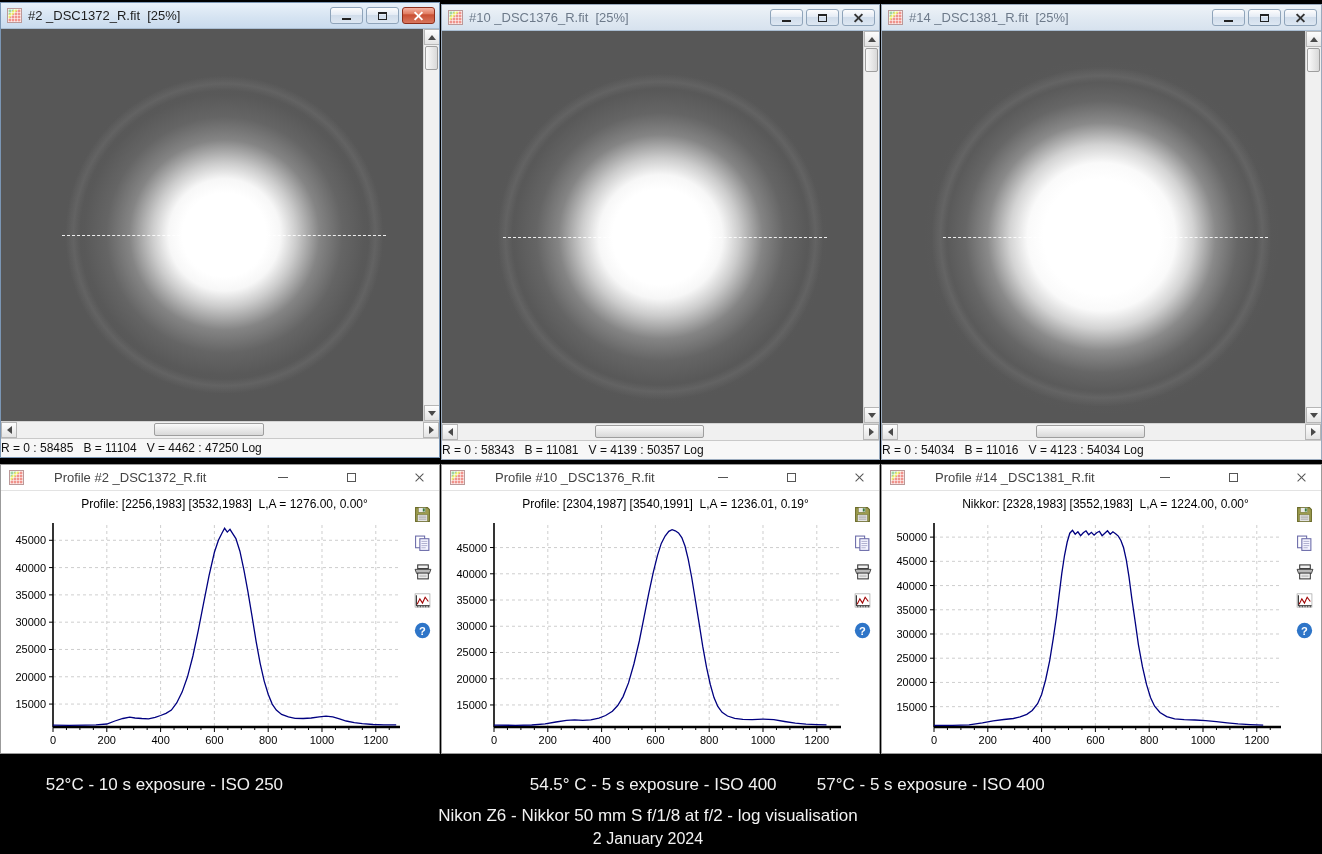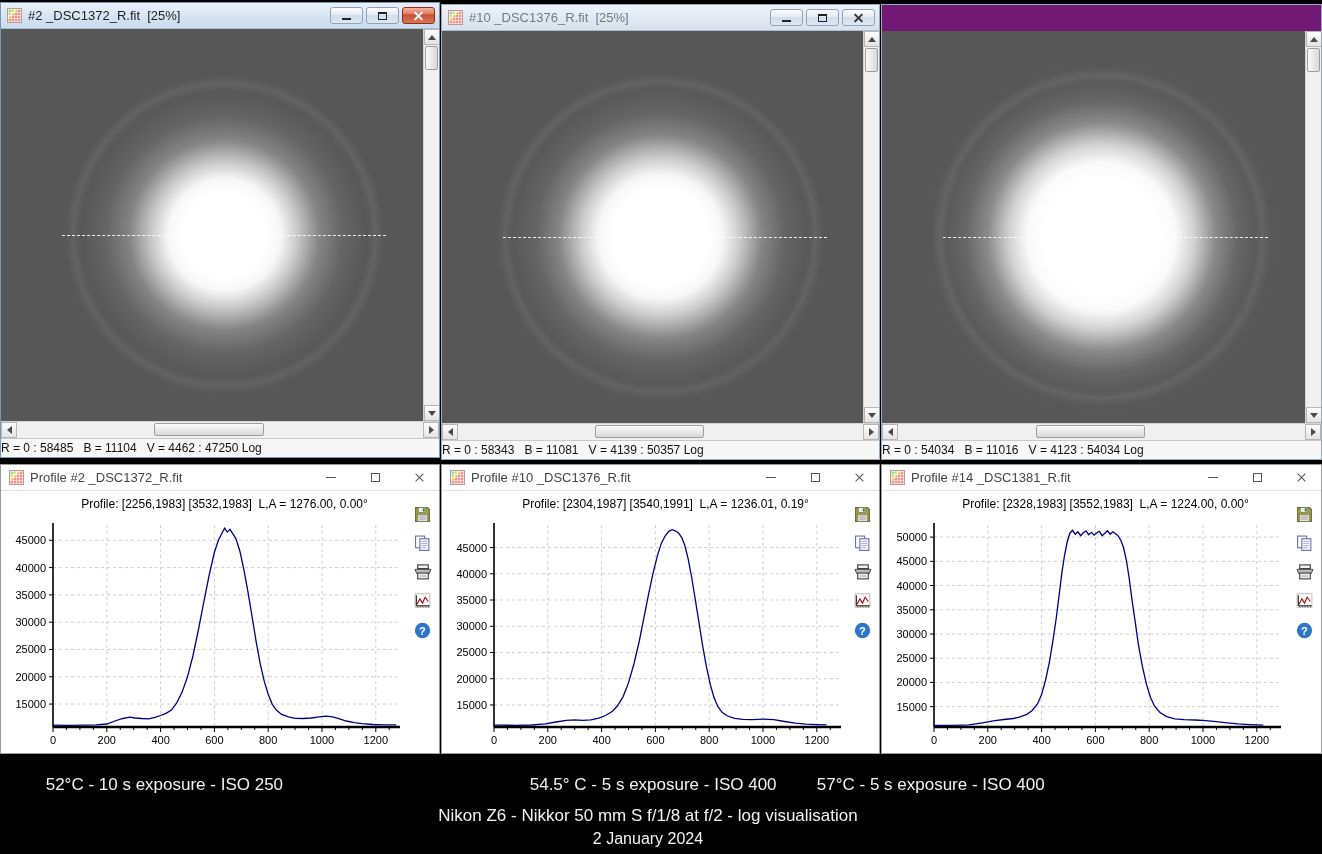--- a/index.html
+++ b/index.html
@@ -84,21 +84,21 @@
             background:linear-gradient(#fafafa,#d9d9d9); border:1px solid #9e9e9e; border-radius:2px; }
 
   .statusbar { position:absolute; left:0; right:0; bottom:0; height:19px; background:#f7f7f7;
                border-top:1px solid #c9c9c9; font-size:12px; color:#111;
                display:flex; align-items:center; }
 
   
   .profile-window { position:absolute; top:464px; left:0; right:0; height:290px;
                     background:#fff; border:1px solid #9b9b9b; }
   .ptitlebar { height:26px; background:#fff; border-bottom:1px solid #e3e3e3;
-               display:flex; align-items:center; padding:0 12px 0 8px; }
+               display:flex; align-items:center; padding:0 12px 0 8px;gap:24px; }
   .ptitle { font-size:13px; color:#444; flex:1; }
   .pbtn { width:16px; height:16px; margin-left:28px; display:flex; align-items:center; justify-content:center; }
   .pg-min { width:10px; height:1px; background:#555; }
   .pg-max { width:9px; height:9px; border:1px solid #555; }
   .pg-x { position:relative; width:11px; height:11px; }
   .pg-x::before, .pg-x::after { content:""; position:absolute; left:0; top:5px; width:11px; height:1px; background:#555; }
   .pg-x::before { transform:rotate(45deg); } .pg-x::after { transform:rotate(-45deg); }
 
   .pcontent { position:absolute; top:26px; left:0; right:0; bottom:0; background:#fff; }
   .chart-header { font-size:12px; color:#000; text-align:center; padding:6px 0 0 40px; width:407px; }
@@ -452,20 +452,35 @@
               <text x="8" y="11.8" font-size="10.5" font-weight="bold" fill="#fff" text-anchor="middle">?</text>
             </svg>
           </span>
       </div>
     </div>
   </div>
 </div>
 
 <div class="col c3">
   <div class="img-window inactive">
+    <div class="titlebar">
+      <span class="app-icon"></span>
+      <span class="wtitle pre">#14 _DSC1381_R.fit  [25%]</span>
+      <span class="winbtns">
+        <span class="wbtn">
+            <span class="glyph-min"></span>
+          </span>
+        <span class="wbtn">
+            <span class="glyph-max"></span>
+          </span>
+        <span class="wbtn">
+            <span class="glyph-x"></span>
+          </span>
+      </span>
+    </div>
     <div class="img-area">
       <div class="blob-bg"></div>
       <div class="dash-line"></div>
       <div class="vscroll">
         <span class="sbtn up">
             <span class="tri t-up"></span>
           </span>
         <span class="vthumb"></span>
         <span class="sbtn down">
             <span class="tri t-down"></span>
@@ -492,21 +507,21 @@
           <span class="pg-min"></span>
         </span>
       <span class="pbtn">
           <span class="pg-max"></span>
         </span>
       <span class="pbtn">
           <span class="pg-x"></span>
         </span>
     </div>
     <div class="pcontent">
-      <div class="chart-header pre">Profile: [2328,1983] [3552,1983]  L,A = 1224.00, 0.00°</div>
+      <div class="chart-header pre">Nikkor: [2328,1983] [3552,1983]  L,A = 1224.00, 0.00°</div>
       <div class="chart-box"><svg width="407" height="240" viewBox="0 0 407 240">
             <line x1="52" y1="189.6546762589928" x2="399" y2="189.6546762589928" stroke="#c2c2c2" stroke-width="0.8" stroke-dasharray="3 3"></line>
             <line x1="52" y1="165.43405275779378" x2="399" y2="165.43405275779378" stroke="#c2c2c2" stroke-width="0.8" stroke-dasharray="3 3"></line>
             <line x1="52" y1="141.21342925659474" x2="399" y2="141.21342925659474" stroke="#c2c2c2" stroke-width="0.8" stroke-dasharray="3 3"></line>
             <line x1="52" y1="116.99280575539568" x2="399" y2="116.99280575539568" stroke="#c2c2c2" stroke-width="0.8" stroke-dasharray="3 3"></line>
             <line x1="52" y1="92.77218225419664" x2="399" y2="92.77218225419664" stroke="#c2c2c2" stroke-width="0.8" stroke-dasharray="3 3"></line>
             <line x1="52" y1="68.55155875299761" x2="399" y2="68.55155875299761" stroke="#c2c2c2" stroke-width="0.8" stroke-dasharray="3 3"></line>
             <line x1="52" y1="44.33093525179856" x2="399" y2="44.33093525179856" stroke="#c2c2c2" stroke-width="0.8" stroke-dasharray="3 3"></line>
             <line x1="52" y1="20.11031175059952" x2="399" y2="20.11031175059952" stroke="#c2c2c2" stroke-width="0.8" stroke-dasharray="3 3"></line>
             <line x1="105.79844961240309" y1="8" x2="105.79844961240309" y2="210" stroke="#c2c2c2" stroke-width="0.8" stroke-dasharray="3 3"></line>

